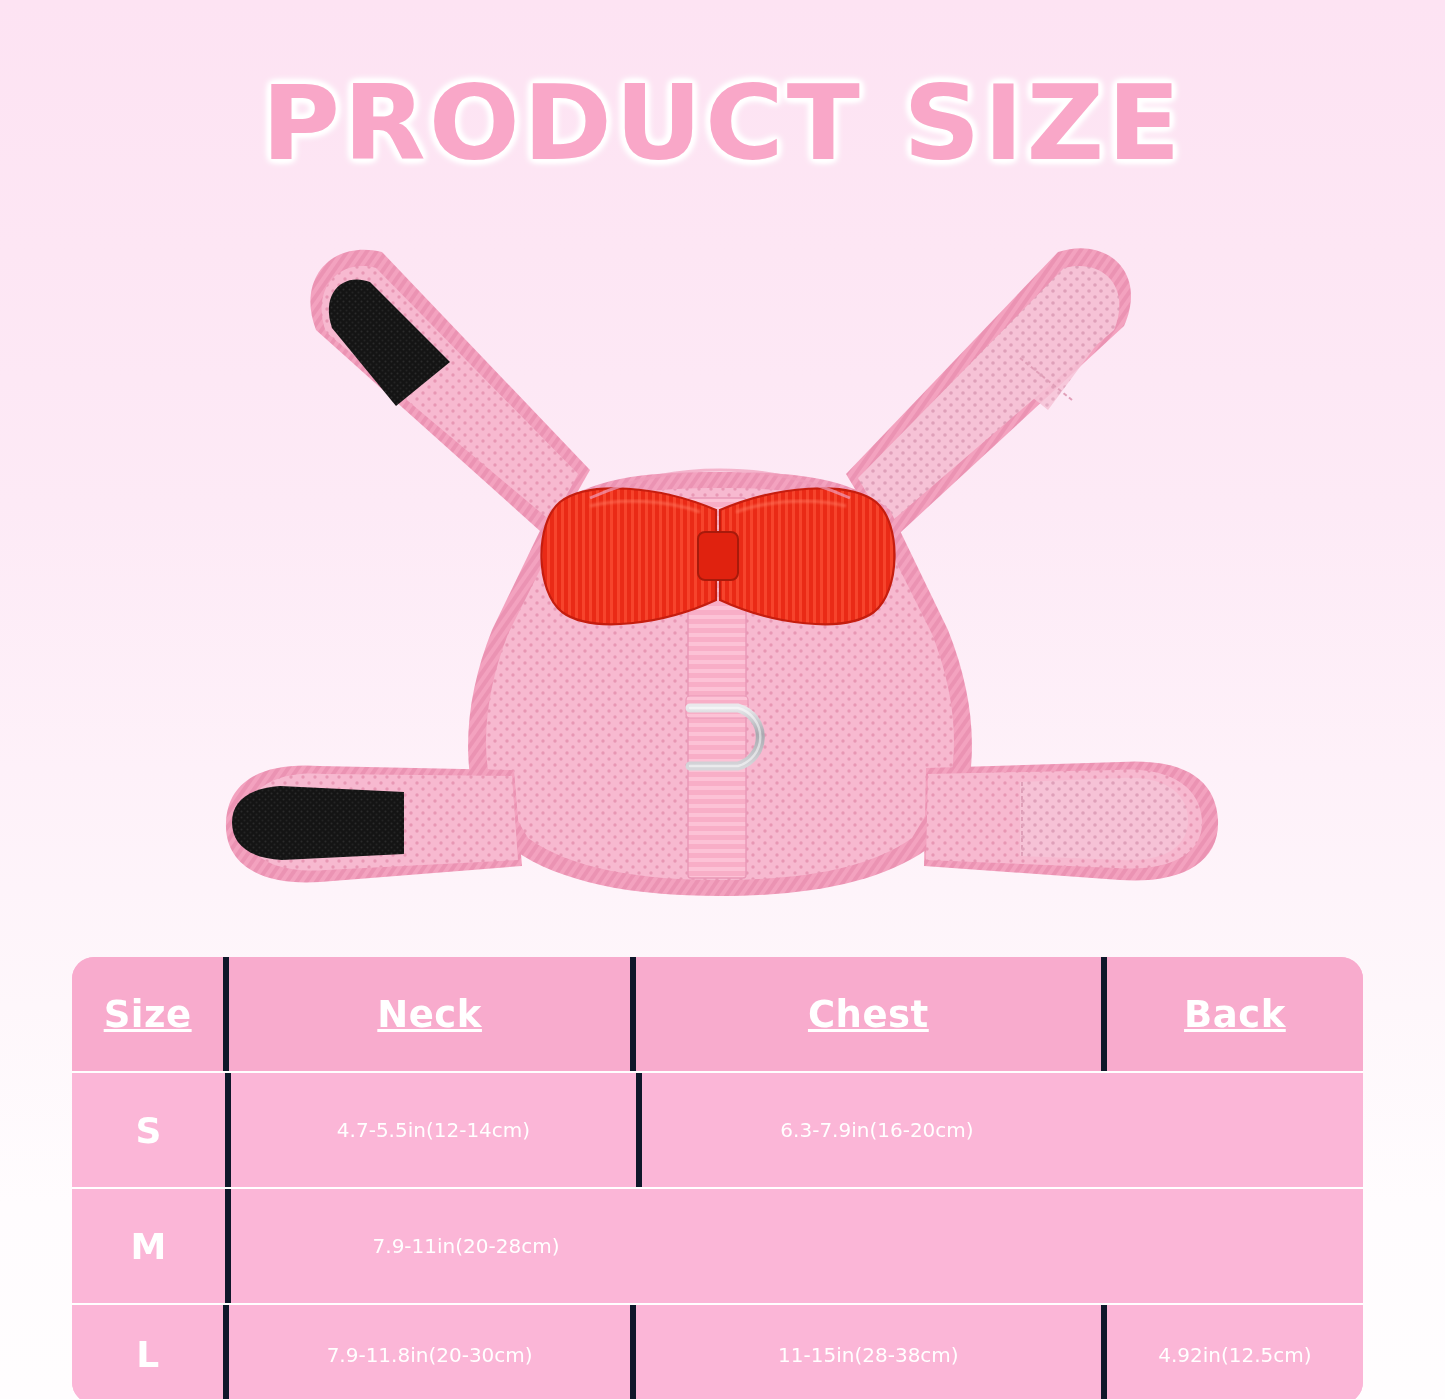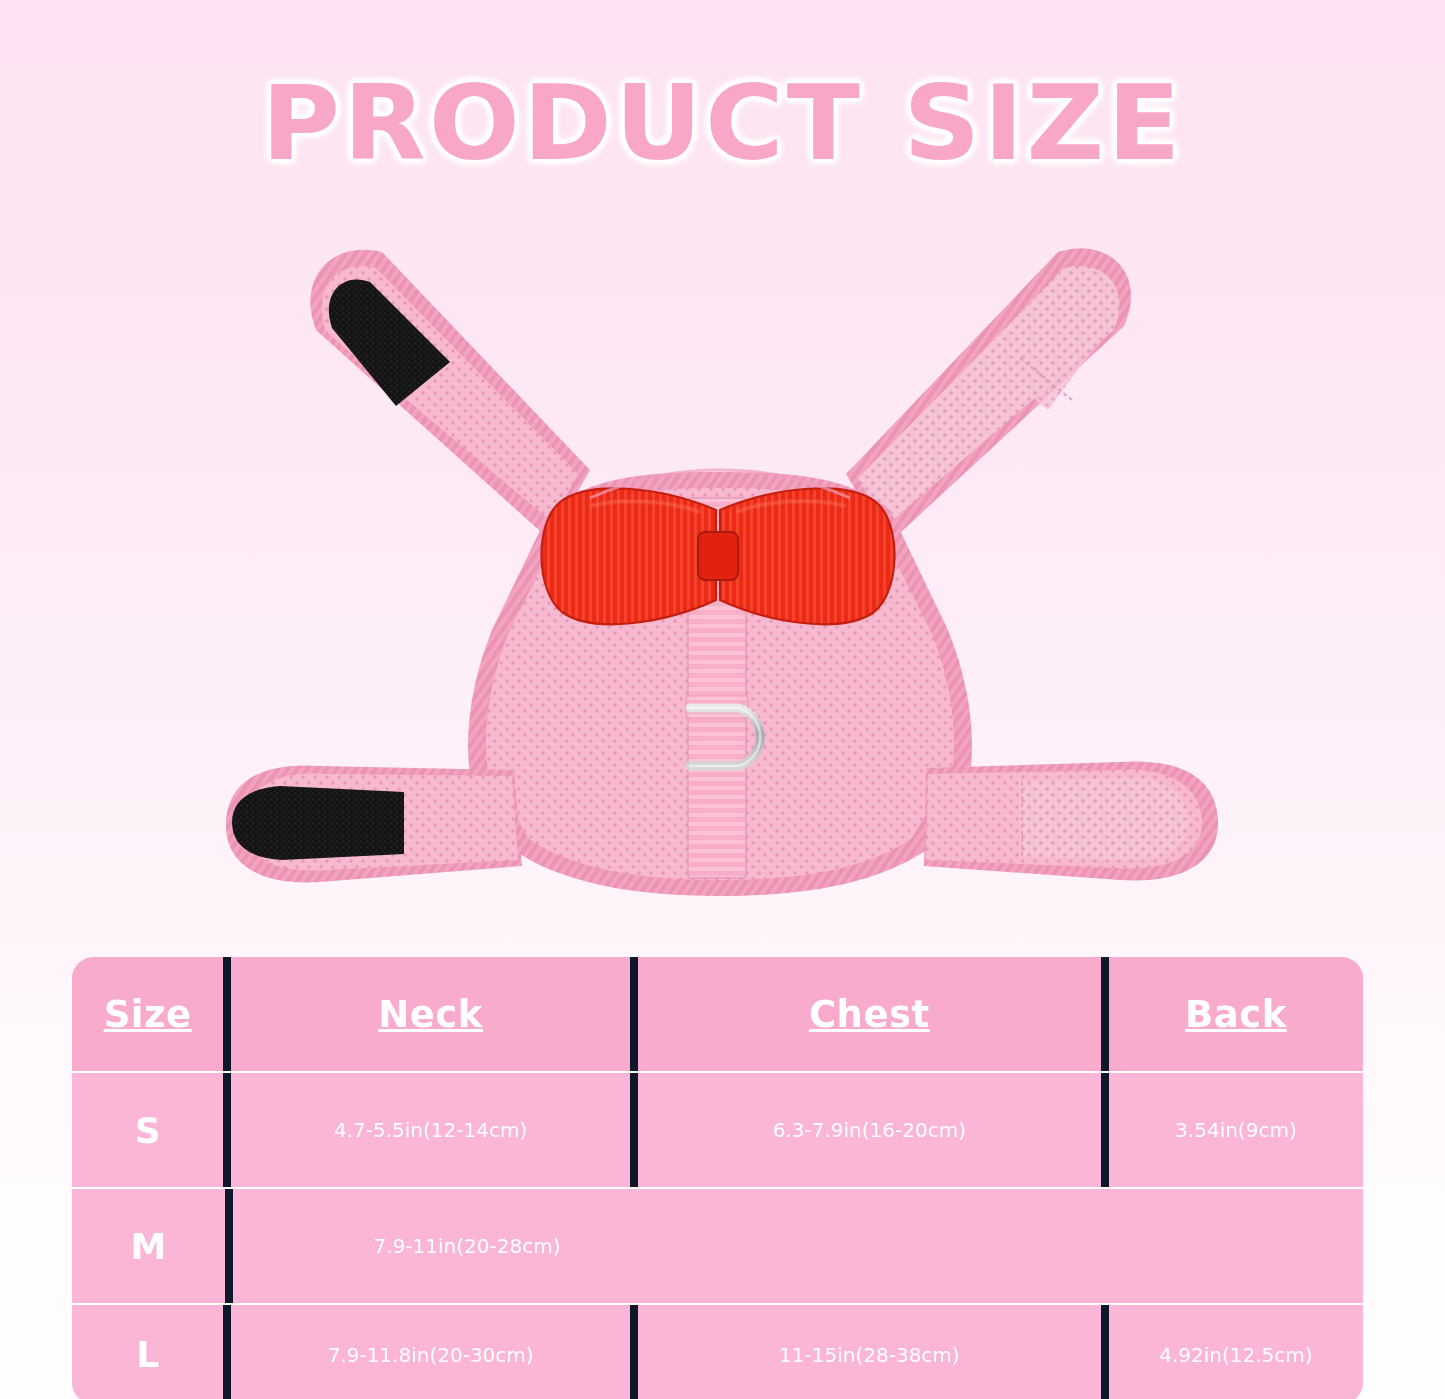--- a/index.html
+++ b/index.html
@@ -92,21 +92,21 @@
   .row.body.last { height: 99px; }
   .cell {
     display: flex;
     align-items: center;
     justify-content: center;
     box-sizing: border-box;
     color: #ffffff;
     font-family: "DejaVu Sans", sans-serif;
     position: relative;
   }
-  .cell + .cell { border-left: 8px solid #0f172a; }
+  .cell + .cell { border-left: 6px solid #0f172a; }
   .row.body { border-top: 2px solid #ffffff; }
 
   .c-size  { width: 153px; }
   .c-neck  { width: 411px; }
   .c-chest { width: 476px; }
   .c-back  { width: 265px; }
 
   .row.header .cell {
     font-size: 37px;
     font-weight: bold;
@@ -271,21 +271,20 @@
     <div class="cell c-size">Size</div>
     <div class="cell c-neck">Neck</div>
     <div class="cell c-chest">Chest</div>
     <div class="cell c-back">Back</div>
   </div>
 
   <div class="row body">
     <div class="cell c-size">S</div>
     <div class="cell c-neck">4.7-5.5in(12-14cm)</div>
     <div class="cell c-chest">6.3-7.9in(16-20cm)</div>
-    <div class="cell c-back">3.54in(9cm)</div>
   </div>
 
   <div class="row body">
     <div class="cell c-size">M</div>
     <div class="cell c-chest">7.9-11in(20-28cm)</div>
   </div>
 
   <div class="row body last">
     <div class="cell c-size">L</div>
     <div class="cell c-neck">7.9-11.8in(20-30cm)</div>

